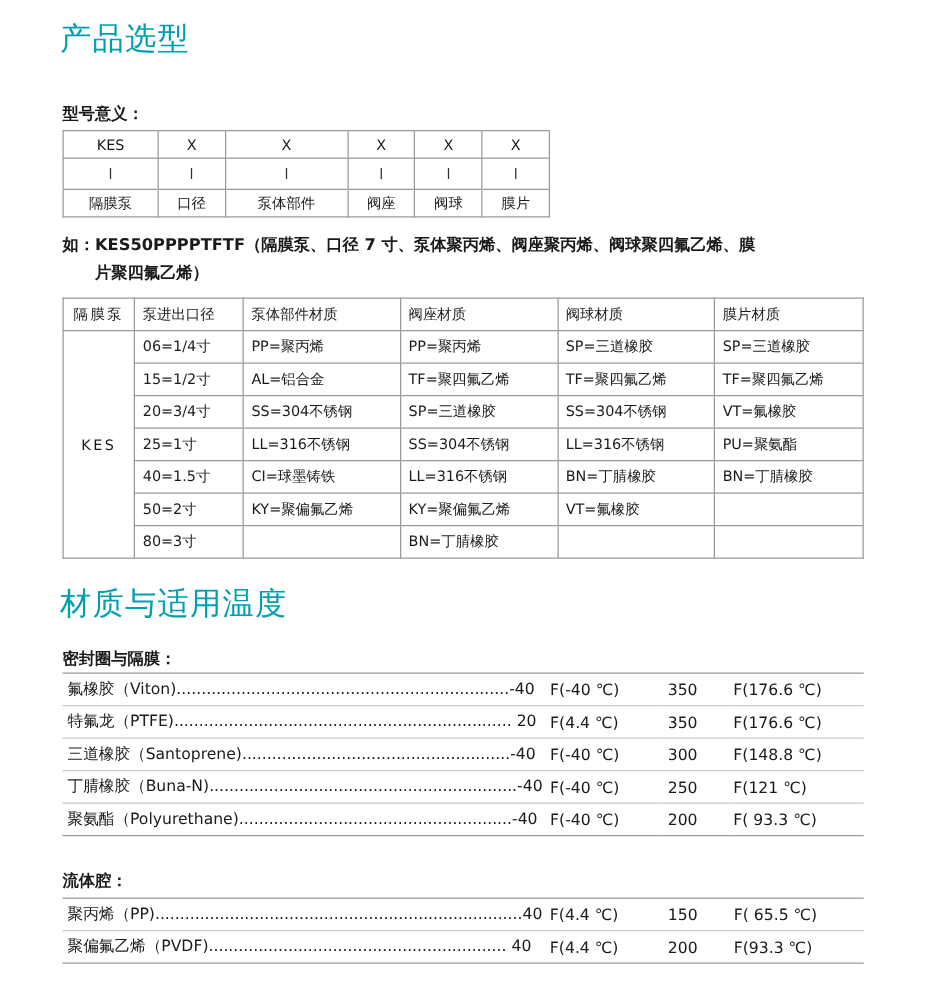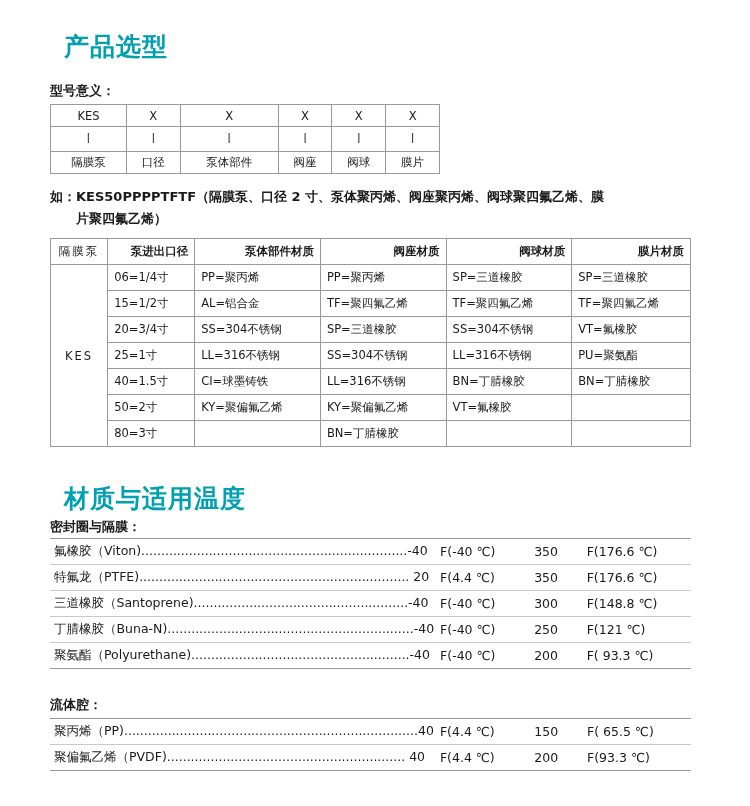--- a/index.html
+++ b/index.html
@@ -19,22 +19,22 @@
   .page {
     position: relative;
     width: 750px;
     height: 806px;
     box-sizing: border-box;
   }
 
   h1.section-title {
     color: #00a0b0;
     font-size: 25px;
-    font-weight: bold;
-    margin: 16px;
+    font-weight: normal;
+    margin: 0;
     letter-spacing: 1px;
   }
 
   #title-1 { position: absolute; left: 48px; top: 14px; }
   #title-2 { position: absolute; left: 48px; top: 466px; }
 
   .sub-label {
     position: absolute;
     font-size: 13px;
     font-weight: bold;
@@ -93,21 +93,21 @@
   }
   #spec-table td, #spec-table th {
     border: 1px solid #9a9a9a;
     height: 23px;
     padding: 1px 6px;
     text-align: left;
     vertical-align: middle;
     font-weight: normal;
     white-space: nowrap;
   }
-  #spec-table thead td { font-weight: bold; text-align: right; }
+  #spec-table thead td { font-weight: normal; }
   #spec-table td.kes-cell {
     text-align: center;
     font-weight: normal;
     letter-spacing: 2px;
     width: 46px;
   }
   #spec-table td.col-a { width: 82px; }
   #spec-table td.col-b { width: 128px; }
   #spec-table td.col-c { width: 128px; }
   #spec-table td.col-d { width: 128px; }
@@ -169,21 +169,21 @@
         <td>口径</td>
         <td>泵体部件</td>
         <td>阀座</td>
         <td>阀球</td>
         <td>膜片</td>
       </tr>
     </tbody>
   </table>
 
   <div class="example">
-    <div class="line1">如：KES50PPPPTFTF（隔膜泵、口径 2 寸、泵体聚丙烯、阀座聚丙烯、阀球聚四氟乙烯、膜</div>
+    <div class="line1">如：KES50PPPPTFTF（隔膜泵、口径 7 寸、泵体聚丙烯、阀座聚丙烯、阀球聚四氟乙烯、膜</div>
     <div class="line2">片聚四氟乙烯）</div>
   </div>
 
   <table id="spec-table">
     <thead>
       <tr>
         <td class="kes-cell">隔膜泵</td>
         <td class="col-a">泵进出口径</td>
         <td class="col-b">泵体部件材质</td>
         <td class="col-c">阀座材质</td>

